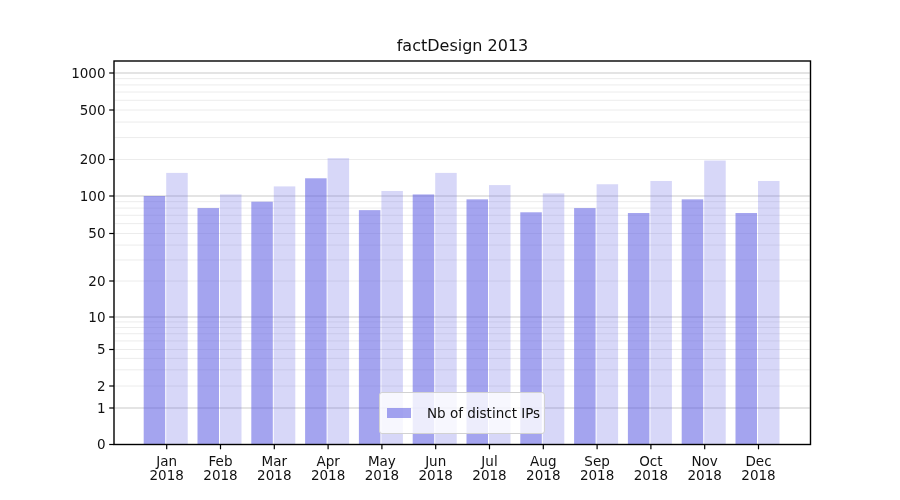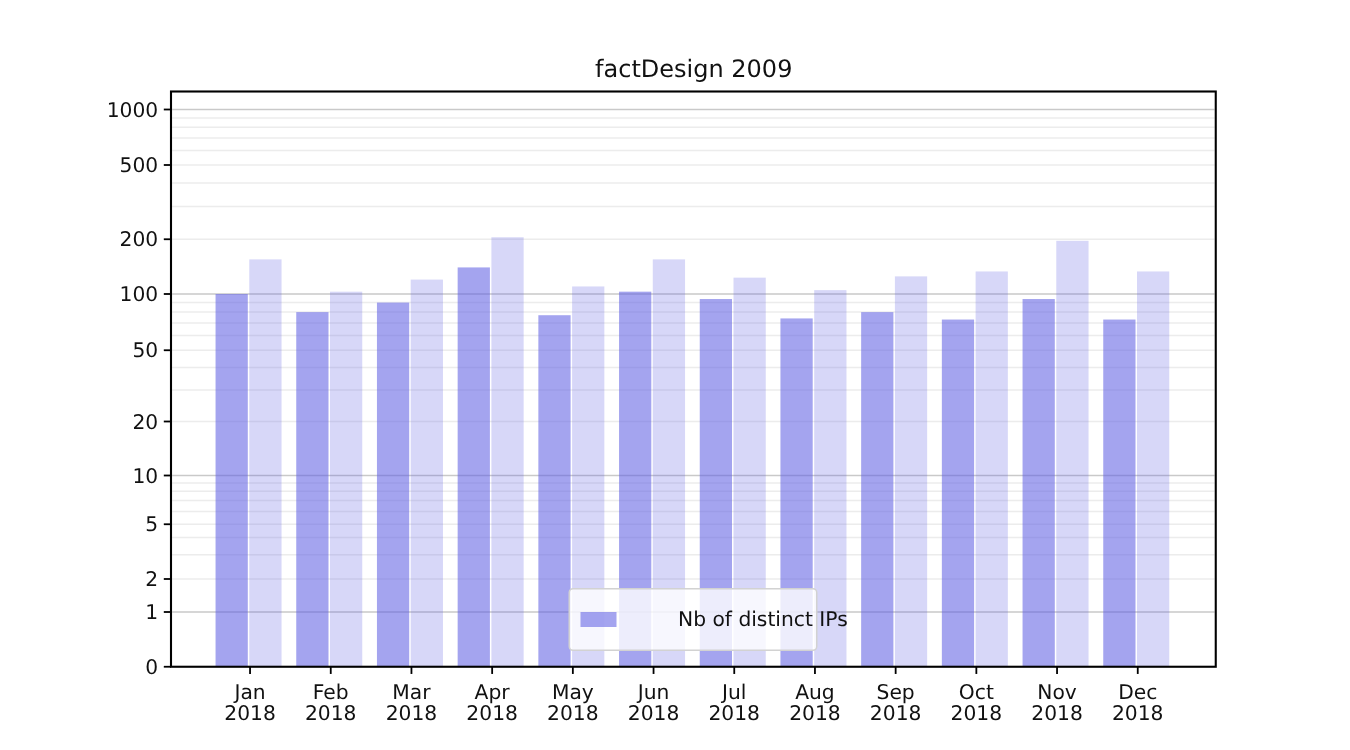--- a/index.html
+++ b/index.html
@@ -14,27 +14,27 @@
   #plot-svg{position:absolute;left:0;top:0;}
   #legend{
     position:absolute;left:379px;top:392px;width:166px;height:42px;
     box-sizing:border-box;background:rgba(255,255,255,0.8);
     border:1px solid #d2d2d2;border-radius:3px;
     display:flex;flex-direction:column;justify-content:space-evenly;
     padding:2px 7px;
   }
   .legend-row{display:flex;align-items:center;}
   .legend-swatch{width:24px;height:10px;margin-right:16px;flex:0 0 auto;}
-  .legend-label{font-size:13.5px;color:#111;white-space:nowrap;margin-left:25px;}
+  .legend-label{font-size:13.5px;color:#111;white-space:nowrap;}
 </style>
 </head>
 <body>
 
 <div id="figure">
-  <div id="chart-title">factDesign 2009</div>
+  <div id="chart-title">factDesign 2013</div>
   <svg id="plot-svg" width="900" height="500">
       <line x1="114.8" x2="809.7" y1="386" y2="386" stroke="#ececec" stroke-width="1"></line>
       <line x1="114.8" x2="809.7" y1="369.84849269873376" y2="369.84849269873376" stroke="#ececec" stroke-width="1"></line>
       <line x1="114.8" x2="809.7" y1="358.38881589613993" y2="358.38881589613993" stroke="#ececec" stroke-width="1"></line>
       <line x1="114.8" x2="809.7" y1="349.5" y2="349.5" stroke="#ececec" stroke-width="1"></line>
       <line x1="114.8" x2="809.7" y1="340.9513818104017" y2="340.9513818104017" stroke="#ececec" stroke-width="1"></line>
       <line x1="114.8" x2="809.7" y1="333.7236281169671" y2="333.7236281169671" stroke="#ececec" stroke-width="1"></line>
       <line x1="114.8" x2="809.7" y1="327.4626630838393" y2="327.4626630838393" stroke="#ececec" stroke-width="1"></line>
       <line x1="114.8" x2="809.7" y1="321.9401005369641" y2="321.9401005369641" stroke="#ececec" stroke-width="1"></line>
       <line x1="114.8" x2="809.7" y1="281" y2="281" stroke="#ececec" stroke-width="1"></line>

